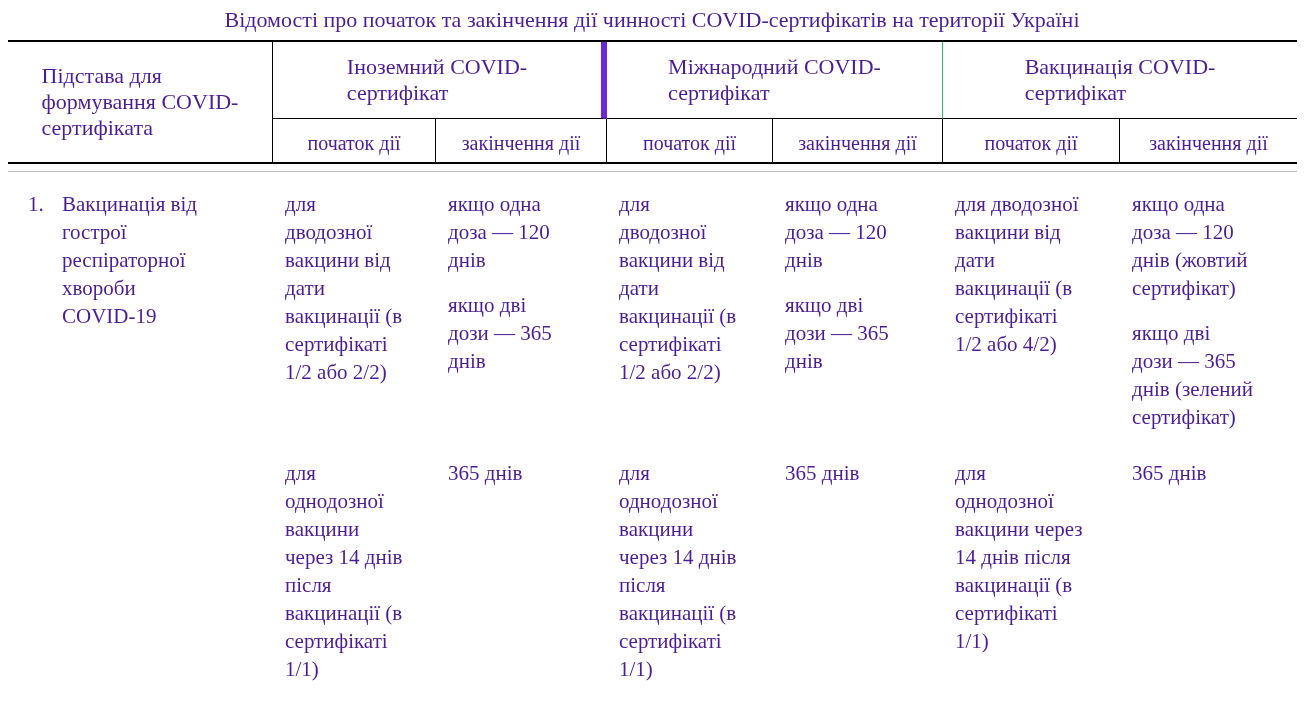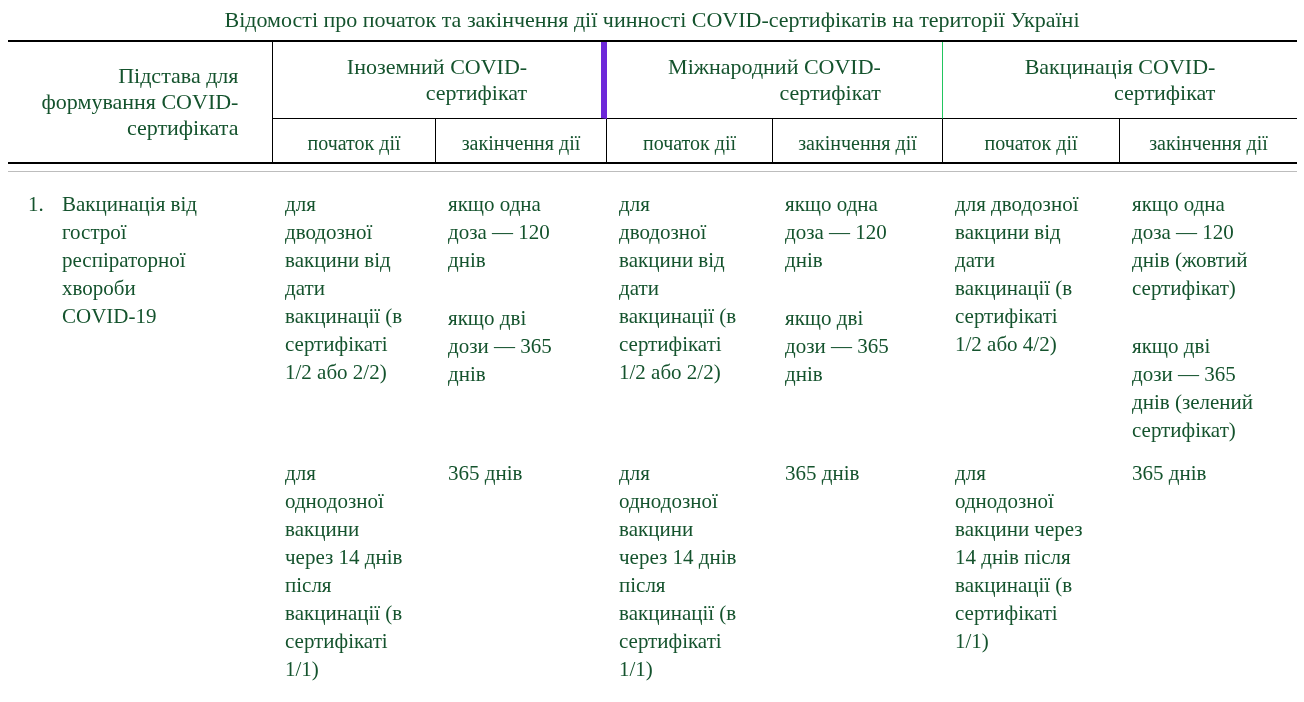--- a/index.html
+++ b/index.html
@@ -1,20 +1,20 @@
 <!DOCTYPE html>
 <html><head>
 <meta charset="utf-8">
 <style>
   html,body { margin:0; padding:0; background:#fff; }
   .page {
     position:relative;
     width:1304px; height:702px;
     background:#ffffff;
-    color:#14532d;
+    color:#4c1d95;
     font-family:"Liberation Serif","DejaVu Serif",serif;
     overflow:hidden;
   }
   .pre { white-space:pre-line; }
   .title {
     box-sizing:border-box;
     height:40px;
     padding-top:7px;
     text-align:center;
     font-size:22px;
@@ -26,40 +26,40 @@
     grid-template-columns:265px 163px 171px 166px 170px 177px 177px;
     grid-template-rows:77px 43px;
     border-top:2px solid #000;
     border-bottom:2px solid #000;
     font-size:22px;
     line-height:26px;
   }
   .hcell {
     box-sizing:border-box;
     display:flex; align-items:center; justify-content:center;
-    text-align:right;
+    text-align:left;
   }
   .h-reason { grid-row:1 / 3; grid-column:1; border-right:1px solid #000; }
   .h-g1 { grid-row:1; grid-column:2 / 4; border-right:6px solid #6d28d9; border-bottom:1px solid #000; }
   .h-g2 { grid-row:1; grid-column:4 / 6; border-right:1px solid #22c55e; border-bottom:1px solid #000; }
   .h-g3 { grid-row:1; grid-column:6 / 8; border-bottom:1px solid #000; }
   .h-sub { grid-row:2; font-size:20px; padding-top:4px; }
   .h-sub.sep { border-right:1px solid #000; }
   .underline { height:7px; border-bottom:1px solid #bdbdbd; }
   .body-grid {
     display:grid;
     grid-template-columns:265px 163px 171px 166px 170px 177px 177px;
     font-size:21px;
     line-height:28px;
   }
   .body-grid.row-a { box-sizing:border-box; height:282px; padding-top:18px; }
   .body-grid.row-b { box-sizing:border-box; padding-top:5px; }
   .cell { box-sizing:border-box; padding:0 8px 0 12px; }
   .cell p { margin:0; }
-  .cell p.p2 { margin-top:30px; }
+  .cell p.p2 { margin-top:17px; }
   .reason-cell { display:flex; align-items:flex-start; padding-left:20px; }
   .reason-cell .num { width:34px; flex:0 0 34px; }
 </style>
 </head>
 <body>
 
 <div class="page">
 
   <div class="title pre">Відомості про початок та закінчення дії чинності COVID-сертифікатів на території Україні</div>
 

